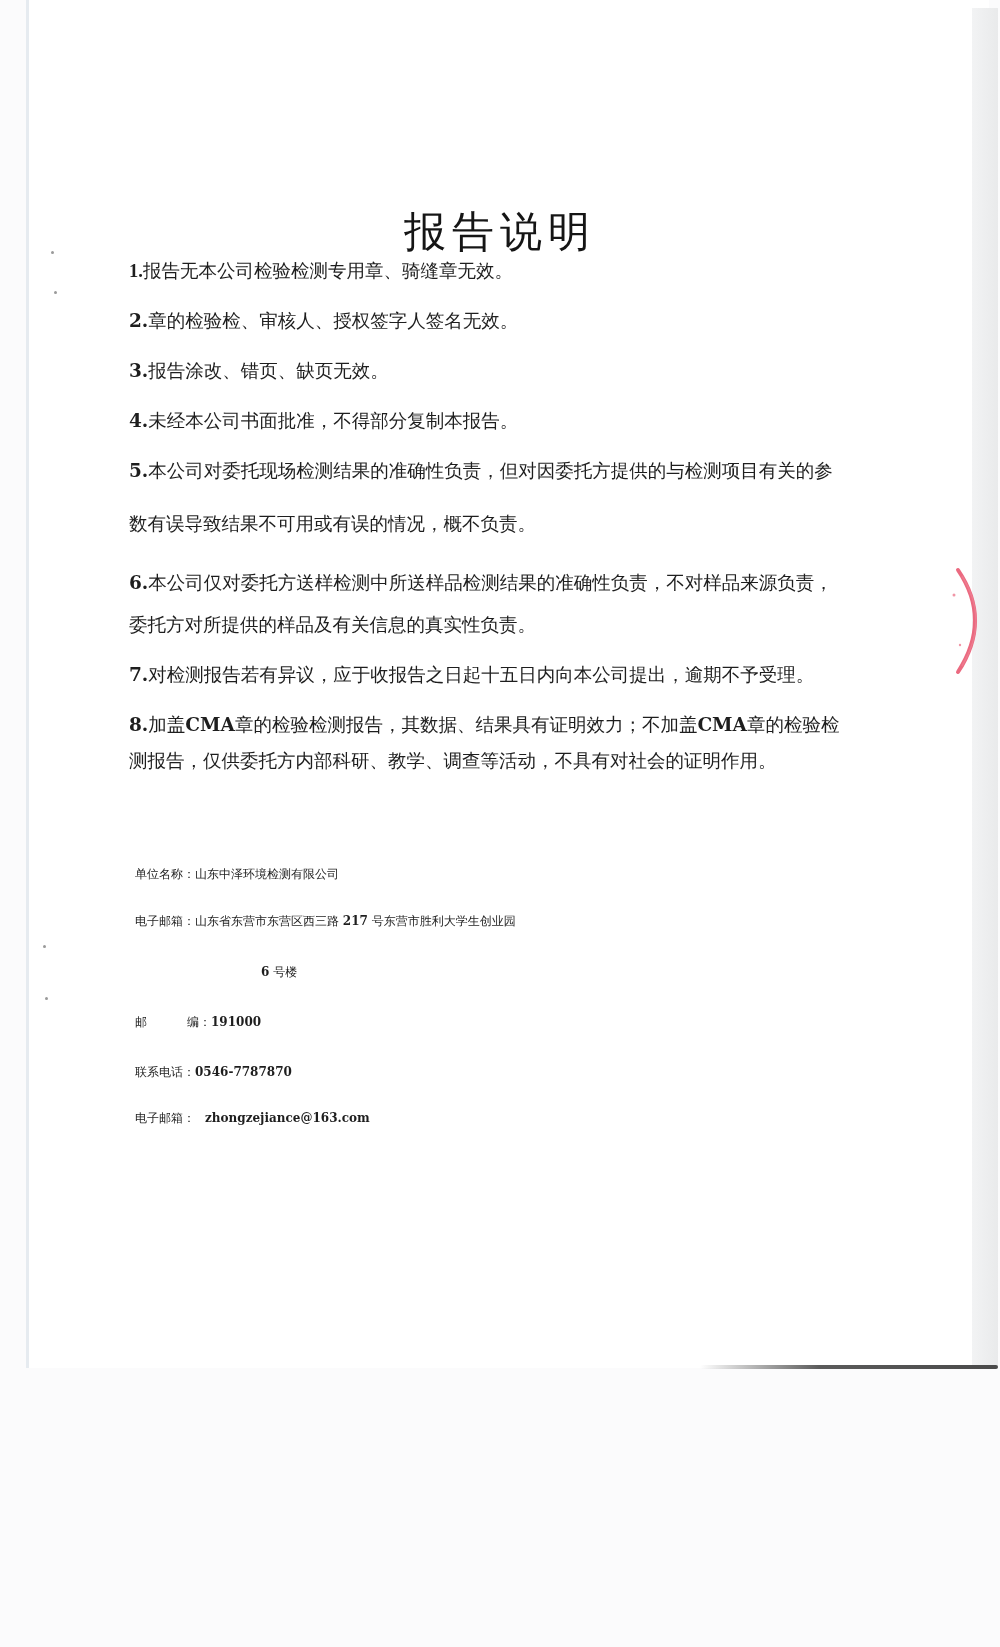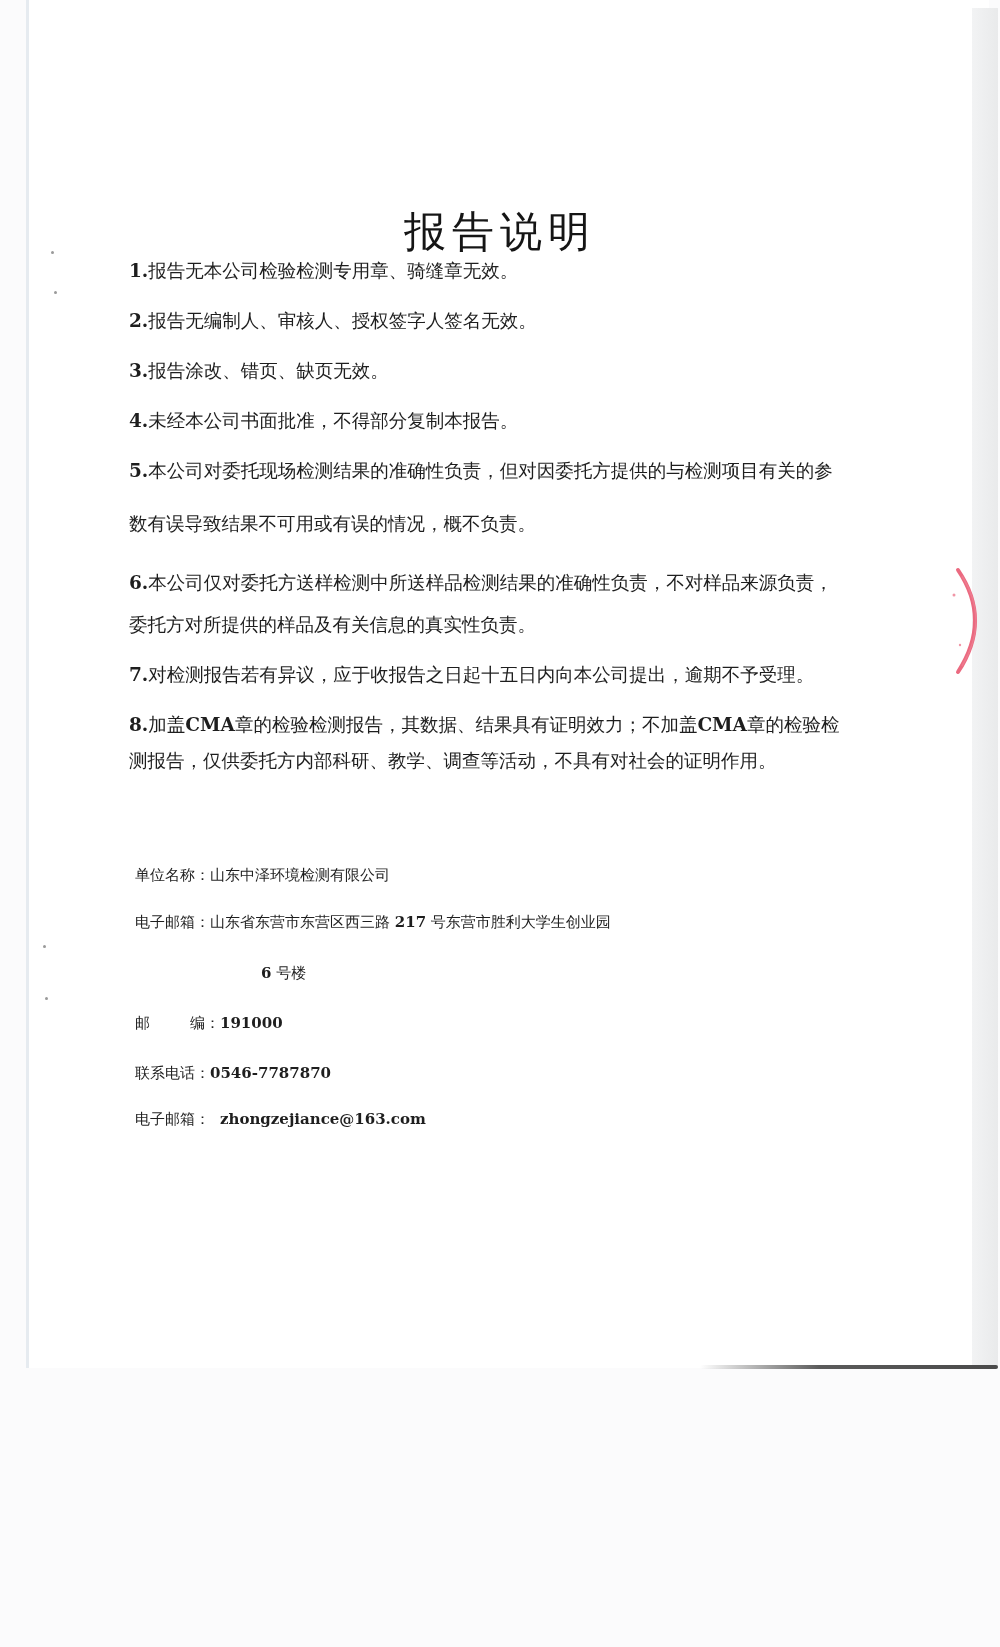--- a/index.html
+++ b/index.html
@@ -55,21 +55,21 @@
       left: 129px;
       font-size: 18.5px;
       white-space: nowrap;
       color: #1e1e1e;
     }
     .num { font-weight: bold; }
     .cma { font-weight: bold; }
     .info {
       position: absolute;
       left: 135px;
-      font-size: 15px;
+      font-size: 12px;
       white-space: nowrap;
       color: #1e1e1e;
     }
     .info .val-num { font-weight: bold; }
     .stamp {
       position: absolute;
       left: 940px;
       top: 560px;
       width: 60px;
       height: 120px;
@@ -88,25 +88,25 @@
 <div class="page-right-edge"></div>
 <div class="page-bottom-shadow"></div>
 
 <div class="speck" style="left:51px;top:251px;"></div>
 <div class="speck" style="left:54px;top:291px;"></div>
 <div class="speck" style="left:43px;top:945px;"></div>
 <div class="speck" style="left:45px;top:997px;"></div>
 
 <h1 class="title">报告说明</h1>
 
-<div class="line" style="top:258px;">
+<div class="line" style="top:258px;font-family:Liberation Serif, serif;">
   <span class="num">1.</span><span>报告无本公司检验检测专用章、骑缝章无效。</span>
 </div>
 <div class="line" style="top:308px;">
-  <span class="num">2.</span><span>报告无编制人、审核人、授权签字人签名无效。</span>
+  <span class="num">2.</span><span>章的检验检、审核人、授权签字人签名无效。</span>
 </div>
 <div class="line" style="top:358px;">
   <span class="num">3.</span><span>报告涂改、错页、缺页无效。</span>
 </div>
 <div class="line" style="top:408px;">
   <span class="num">4.</span><span>未经本公司书面批准，不得部分复制本报告。</span>
 </div>
 <div class="line" style="top:458px;">
   <span class="num">5.</span><span>本公司对委托现场检测结果的准确性负责，但对因委托方提供的与检测项目有关的参</span>
 </div>

